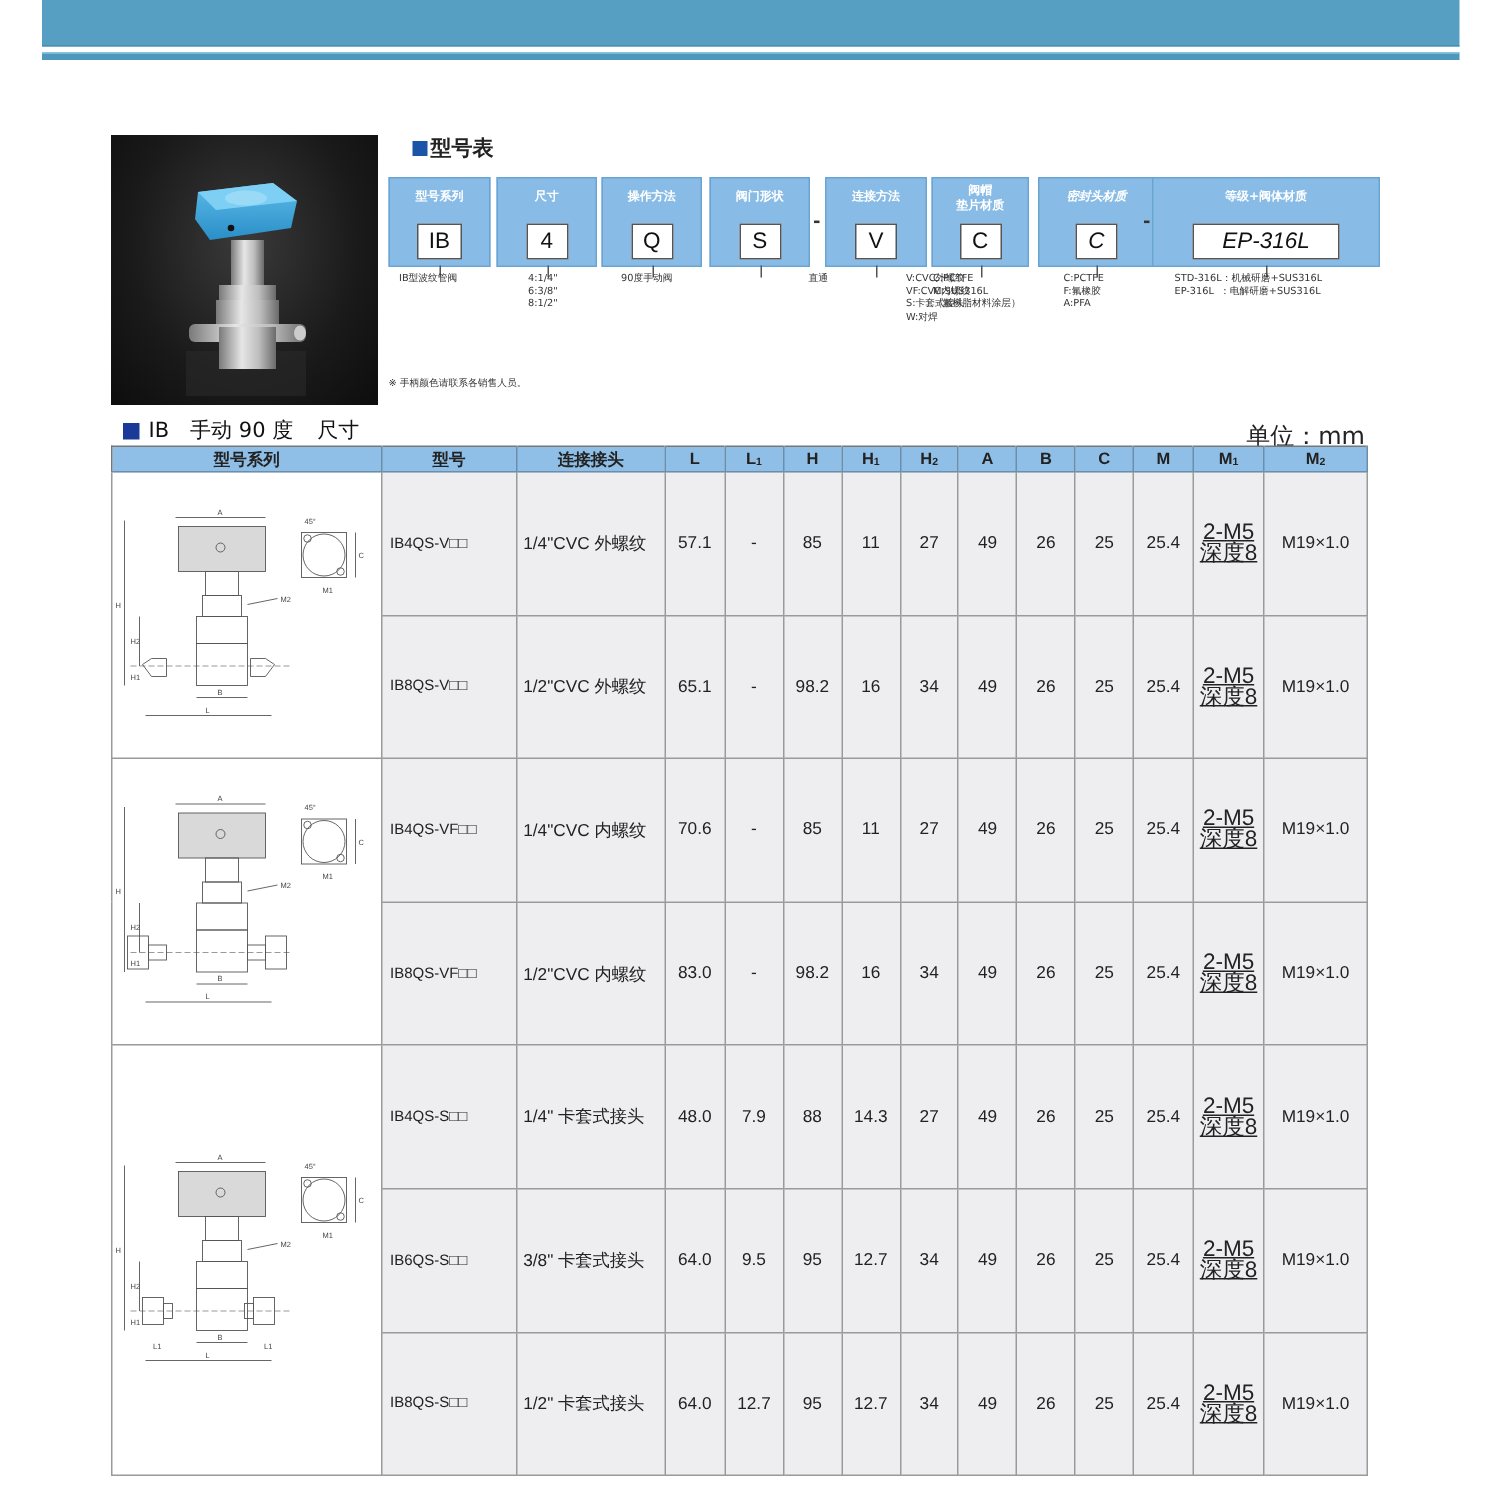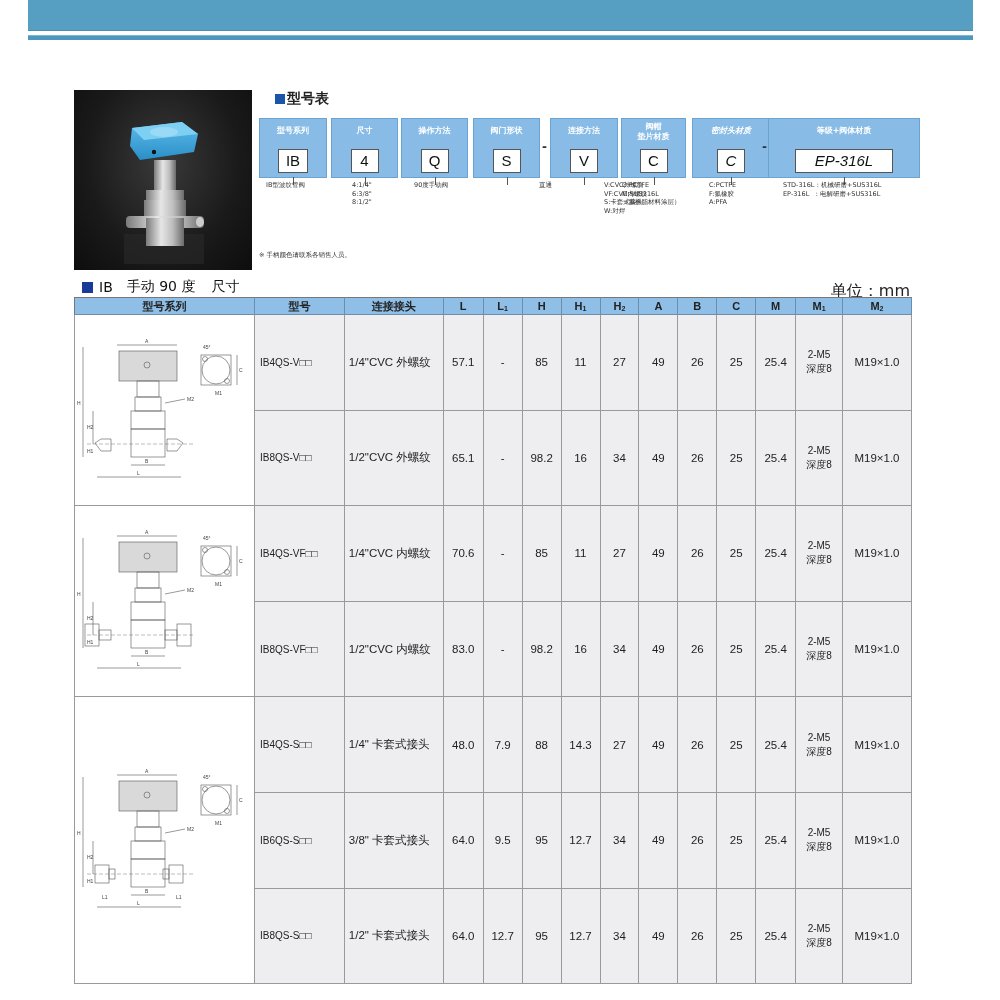--- a/index.html
+++ b/index.html
@@ -26,21 +26,21 @@
   .table-title { position: absolute; left: 82px; top: 278px; font-size: 14px; font-weight: normal; display: flex; align-items: center; gap: 6px; color: #111; }
   .unit { position: absolute; right: 90px; top: 281px; font-size: 16px; color: #222; }
 
   .tbl { position: absolute; left: 74px; top: 297px; width: 838px; border: 1px solid #777; border-collapse: collapse; font-family: "Liberation Sans", sans-serif; }
   .tbl th { background: #8fbfe6; height: 17px; font-size: 11px; font-weight: bold; color: #222; border-right: 1px solid #6d8eaa; border-bottom: 1px solid #6d8eaa; text-align: center; padding: 0; }
   .tbl th sub { font-size: 7px; vertical-align: -1px; }
   .tbl td { background: #eeeef0; border: 1px solid #9a9a9a; height: 95.6px; font-size: 11.5px; text-align: center; color: #222; padding: 0; }
   .tbl td.series { background: #fff; padding: 0; vertical-align: middle; }
   .tbl td.model { text-align: left; padding-left: 5px; font-size: 10px; margin-left: 42px; }
   .tbl td.conn { text-align: left; padding-left: 4px; font-size: 11.5px; white-space: nowrap; }
-  .tbl td.m1 { line-height: 14px; font-size: 10px; }
+  .tbl td.m1 { line-height: 14px; font-size: 15px; text-decoration: underline; }
   .drawing { display: block; margin: 0 auto; }
 </style>
 </head>
 <body>
 
 <div class="top-banner"></div>
 <div class="top-rule"></div>
 
 <div class="product-photo">
   <svg width="178" height="180" viewBox="0 0 178 180">

